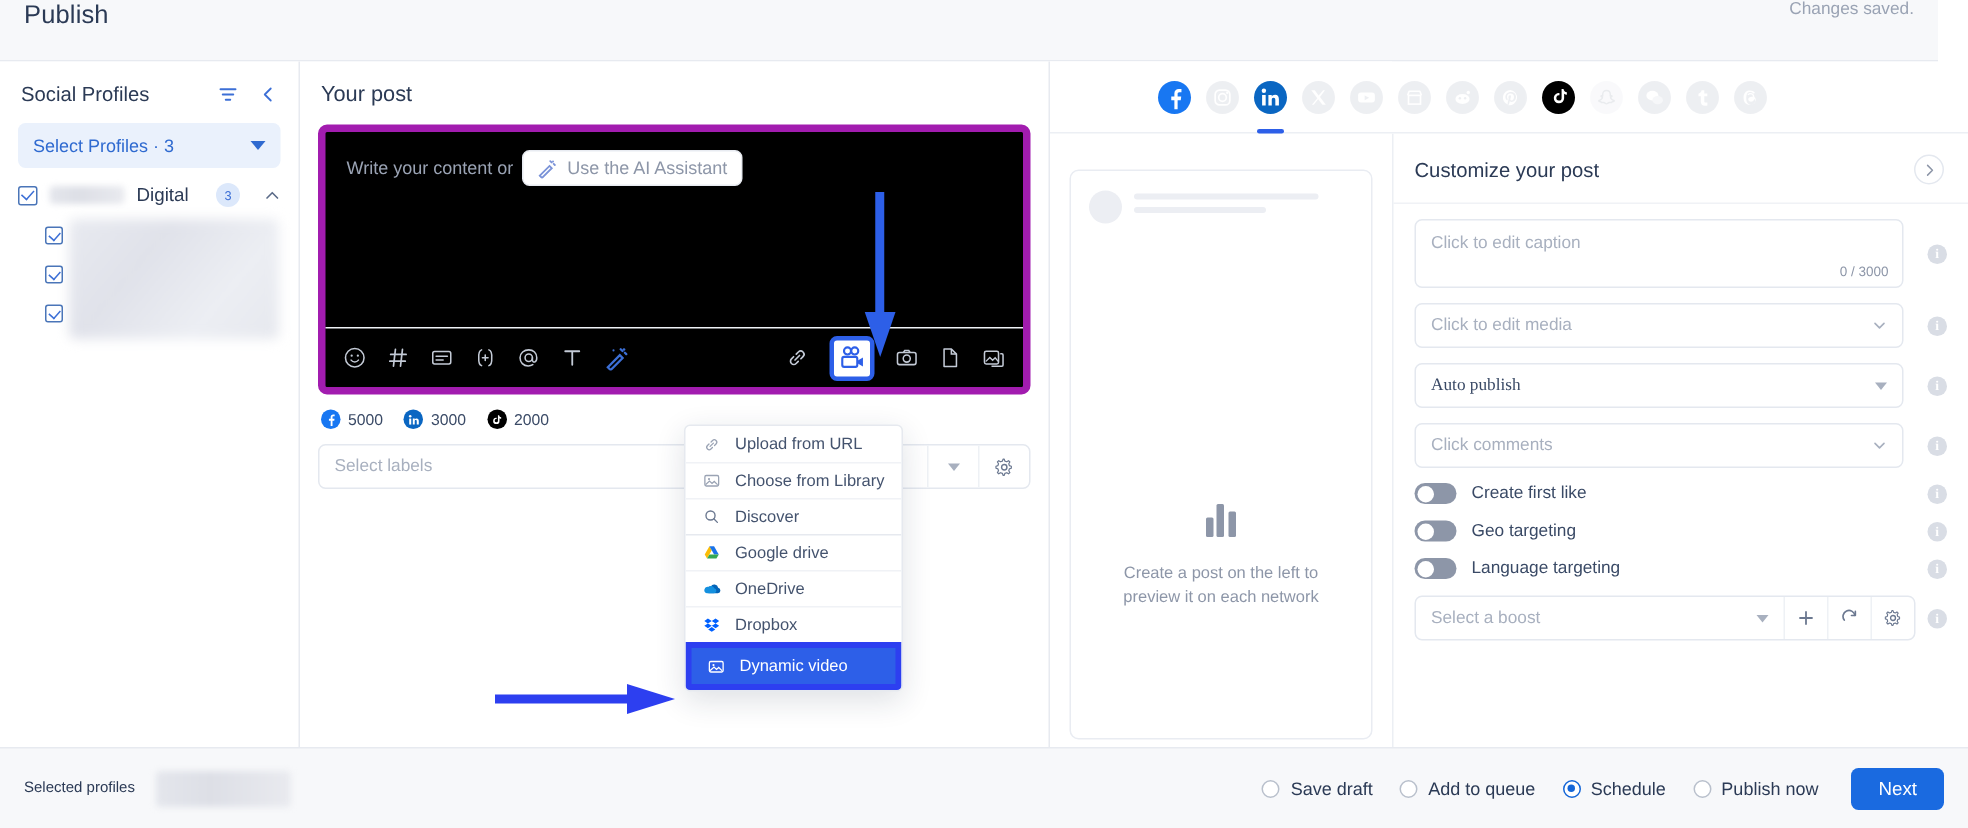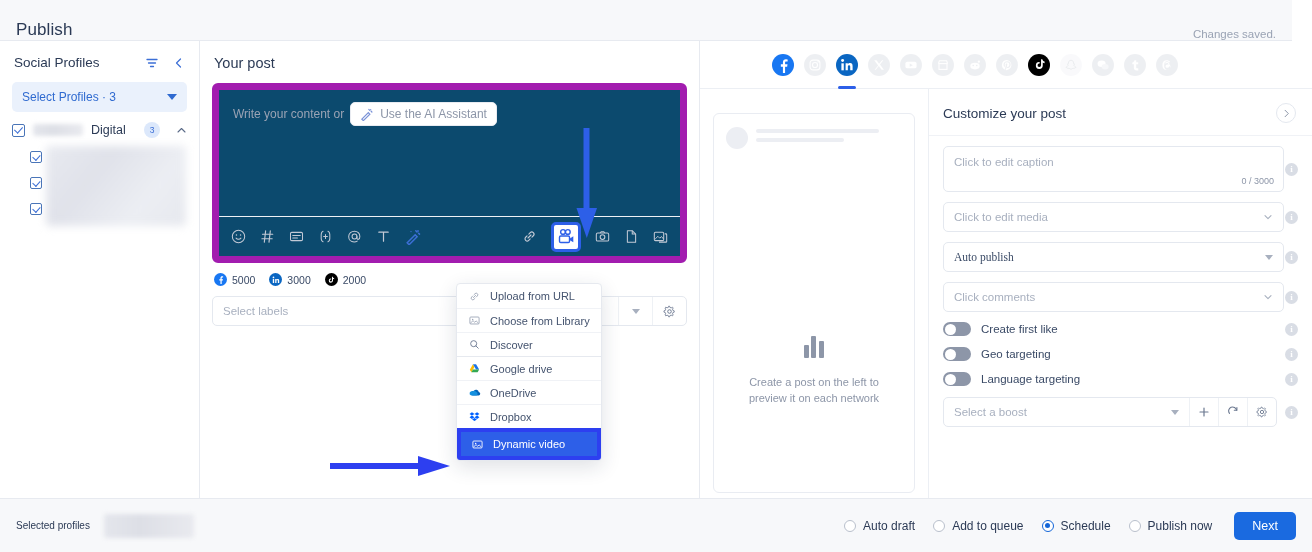--- a/index.html
+++ b/index.html
@@ -9,21 +9,21 @@
     background: #ffffff;
     overflow: hidden;
     color: #2b3a55;
   }
   #app { position: relative; width: 1312px; height: 552px; }
 
   
   .topbar {
     position: absolute; left: 0; top: 0; width: 1292px; height: 41px;
     background: #f7f8fa; border-bottom: 1px solid #e7eaf0;
-    display: flex; align-items: flex-end; justify-content: space-between;
+    display: flex; align-items: flex-start; justify-content: space-between;
     padding: 0 16px;
   }
   .topbar-title { font-size: 17px; color: #2b3a55; letter-spacing: .1px; }
   .topbar-status { font-size: 11.5px; color: #9aa3b4; }
 
   
   .sidebar {
     position: absolute; left: 0; top: 41px; width: 200px; height: 457px;
     background: #ffffff; border-right: 1px solid #e7eaf0;
   }
@@ -83,21 +83,21 @@
 
   
   .center {
     position: absolute; left: 200px; top: 41px; width: 500px; height: 457px;
     background: #fff; border-right: 1px solid #e7eaf0;
   }
   .center-title { font-size: 14.5px; color: #2b3a55; padding: 14px 0 0 14px; }
 
   .editor-card {
     margin: 12px 12px 0 12px; height: 180px;
-    border: 7px solid #a21caf; border-radius: 6px; background: #0c4a6e;
+    border: 5px solid #a21caf; border-radius: 6px; background: #000000;
     display: flex; flex-direction: column; position: relative;
   }
   .editor-top { padding: 12px 14px; display: flex; align-items: center; gap: 6px; }
   .editor-ph { font-size: 12px; color: #9aa3b4; }
   .ai-chip {
     display: inline-flex; align-items: center; gap: 7px;
     border: 1px solid #e8ebf1; border-radius: 5px; padding: 4px 9px;
     font-size: 12px; color: #8d96a8; background: #fff; cursor: pointer;
   }
   .editor-toolbar {
@@ -203,21 +203,21 @@
     display: flex; align-items: center; justify-content: space-between;
     padding: 14px 16px 12px 14px; border-bottom: 1px solid #f0f2f6;
   }
   .rp-title { font-size: 13.5px; color: #2b3a55; }
   .rp-expand {
     width: 20px; height: 20px; border-radius: 50%; border: 1px solid #e4e8ef;
     display: flex; align-items: center; justify-content: center;
     color: #8d96a8; font-size: 10px; cursor: pointer;
   }
   .rp-body { padding: 10px 14px 0 14px; }
-  .field-row { display: flex; align-items: center; gap: 1px; margin-bottom: 10px; }
+  .field-row { display: flex; align-items: center; gap: 16px; margin-bottom: 10px; }
   .field {
     flex: 1; border: 1px solid #e4e8ef; border-radius: 5px; background: #fff;
     font-size: 11.5px; color: #a8b0bf; position: relative;
   }
   .field.caption { height: 46px; padding: 9px 10px; }
   .field.single {
     height: 30px; display: flex; align-items: center; justify-content: space-between;
     padding: 0 10px;
   }
   .field.single.filled { color: #3a4a66; font-family: Liberation Serif, serif; }
@@ -765,21 +765,21 @@
   </div>
 
   <div class="bottombar">
     <div class="bb-left">
       <span class="bb-label">Selected profiles</span>
       <span class="redact bb-redact"></span>
     </div>
     <div class="bb-right">
       <span class="radio-item">
         <span class="radio"></span>
-        <span class="radio-label">Auto draft</span>
+        <span class="radio-label">Save draft</span>
       </span>
       <span class="radio-item">
         <span class="radio"></span>
         <span class="radio-label">Add to queue</span>
       </span>
       <span class="radio-item">
         <span class="radio on"></span>
         <span class="radio-label">Schedule</span>
       </span>
       <span class="radio-item">

